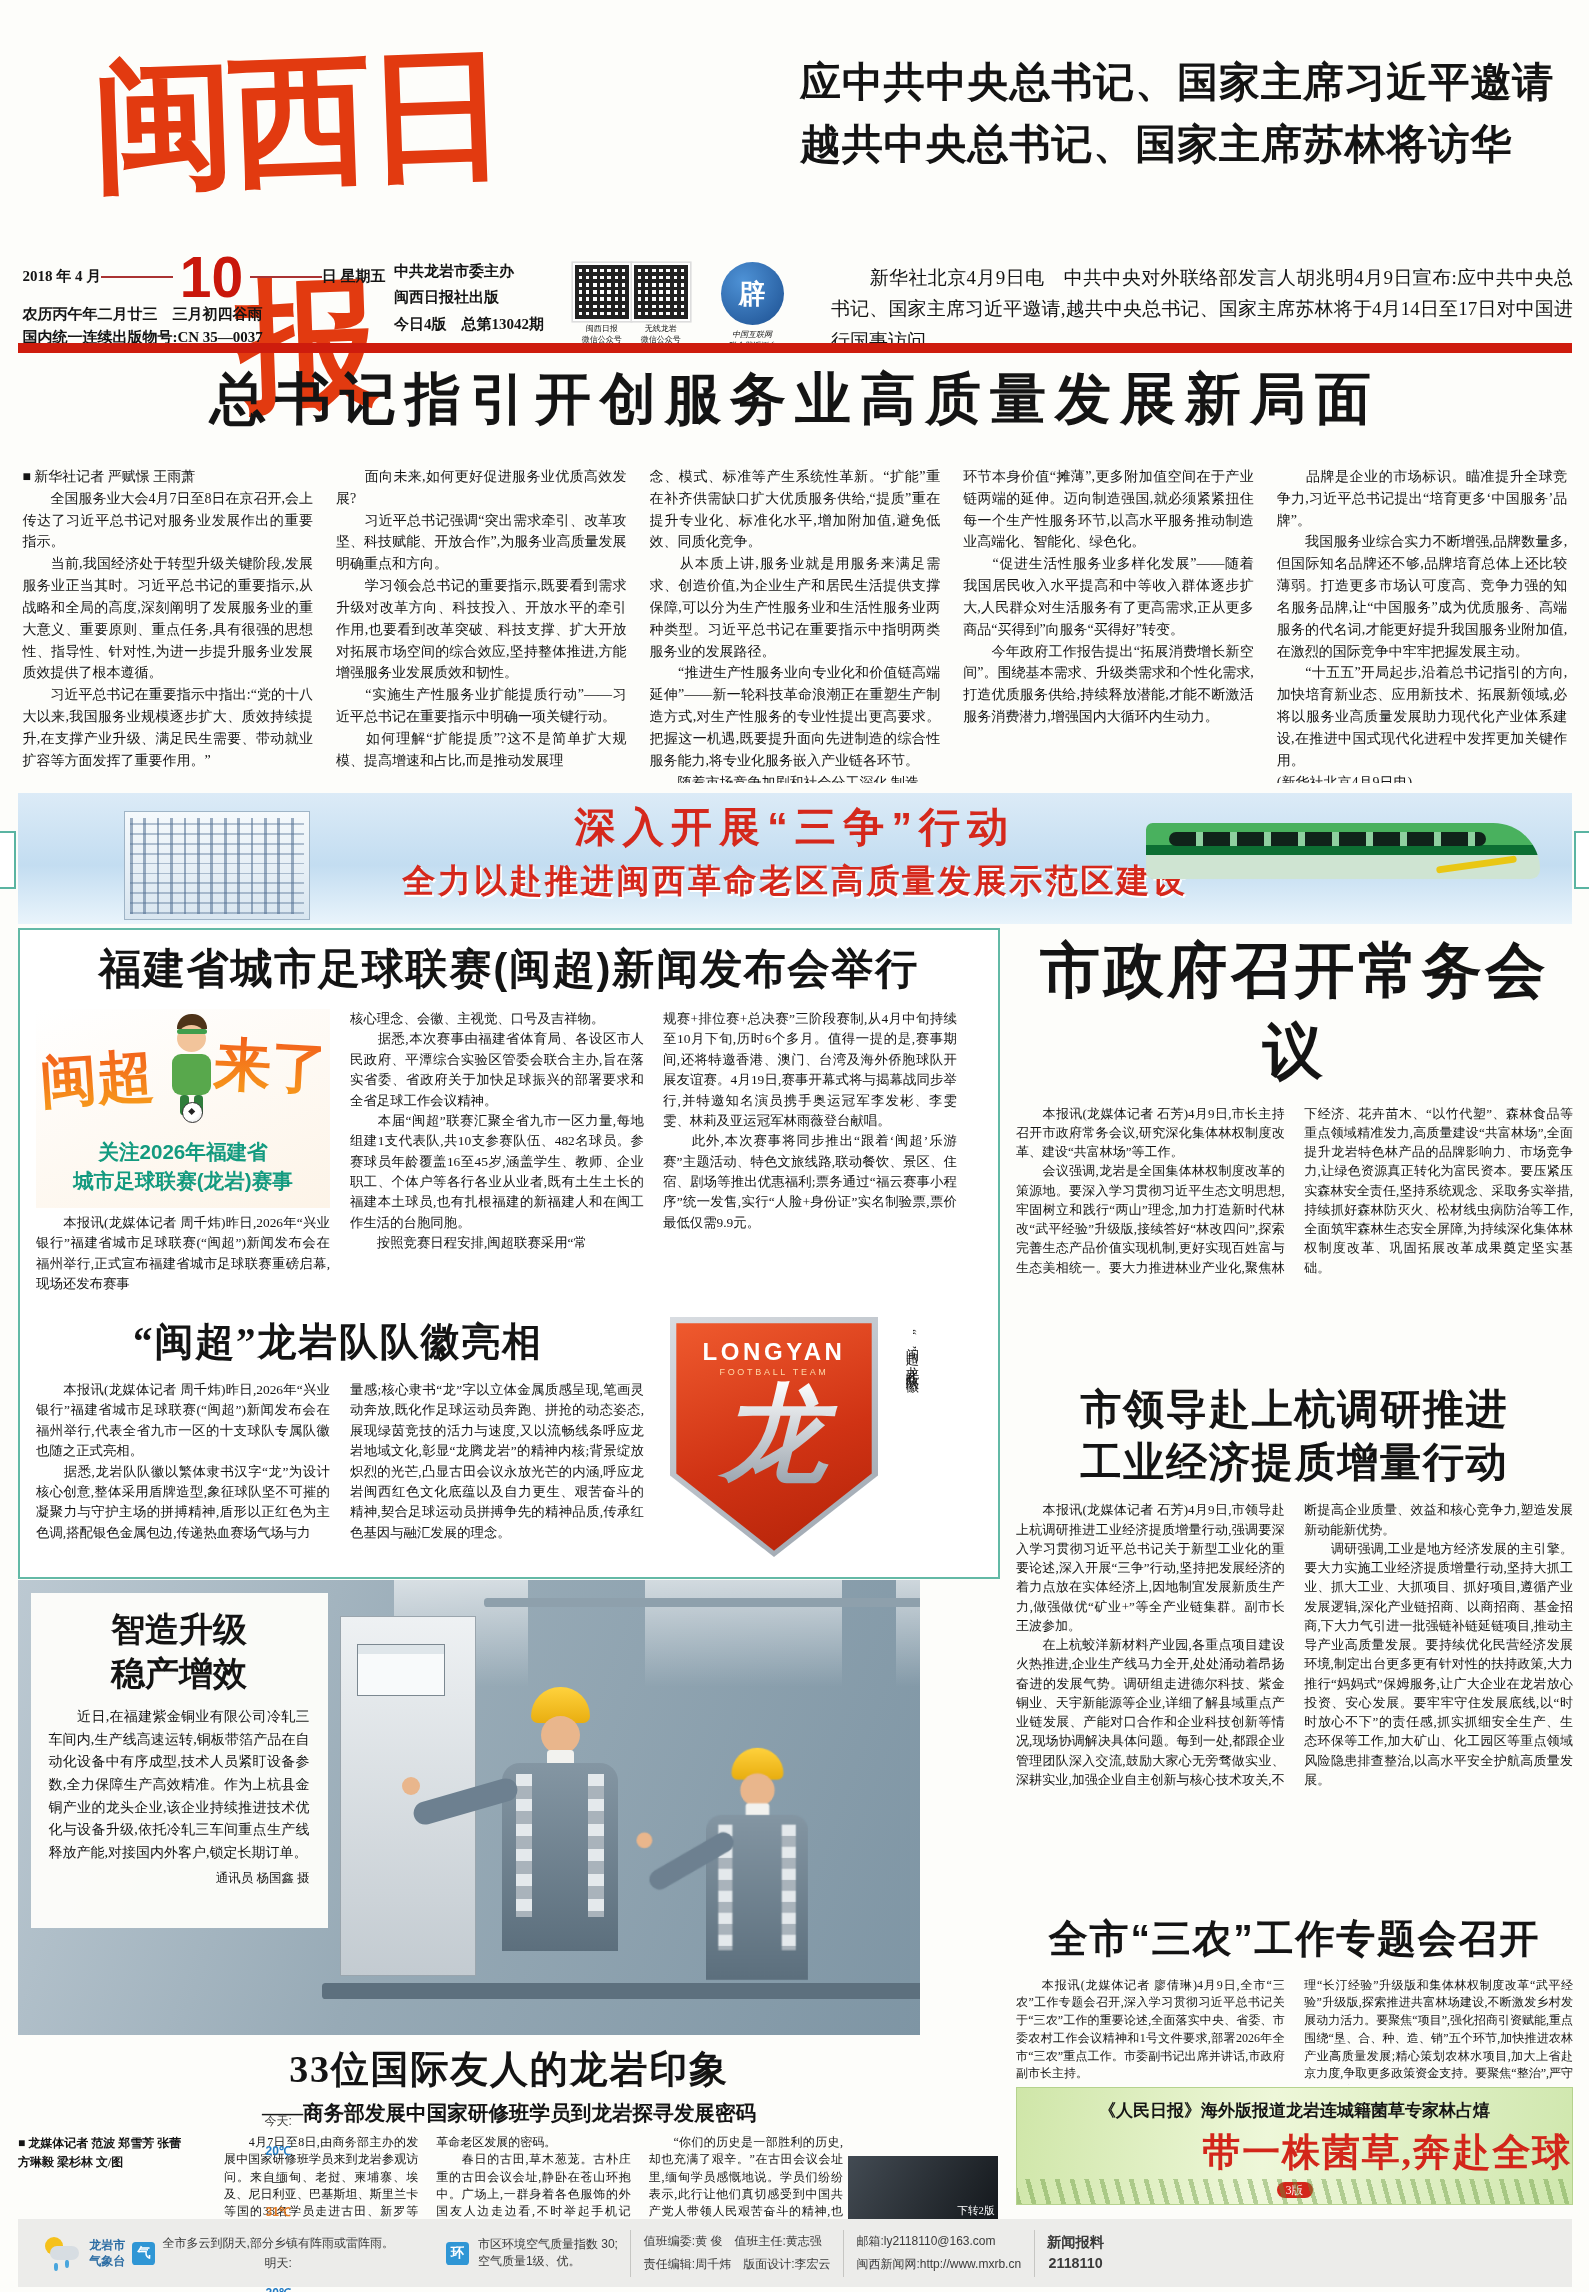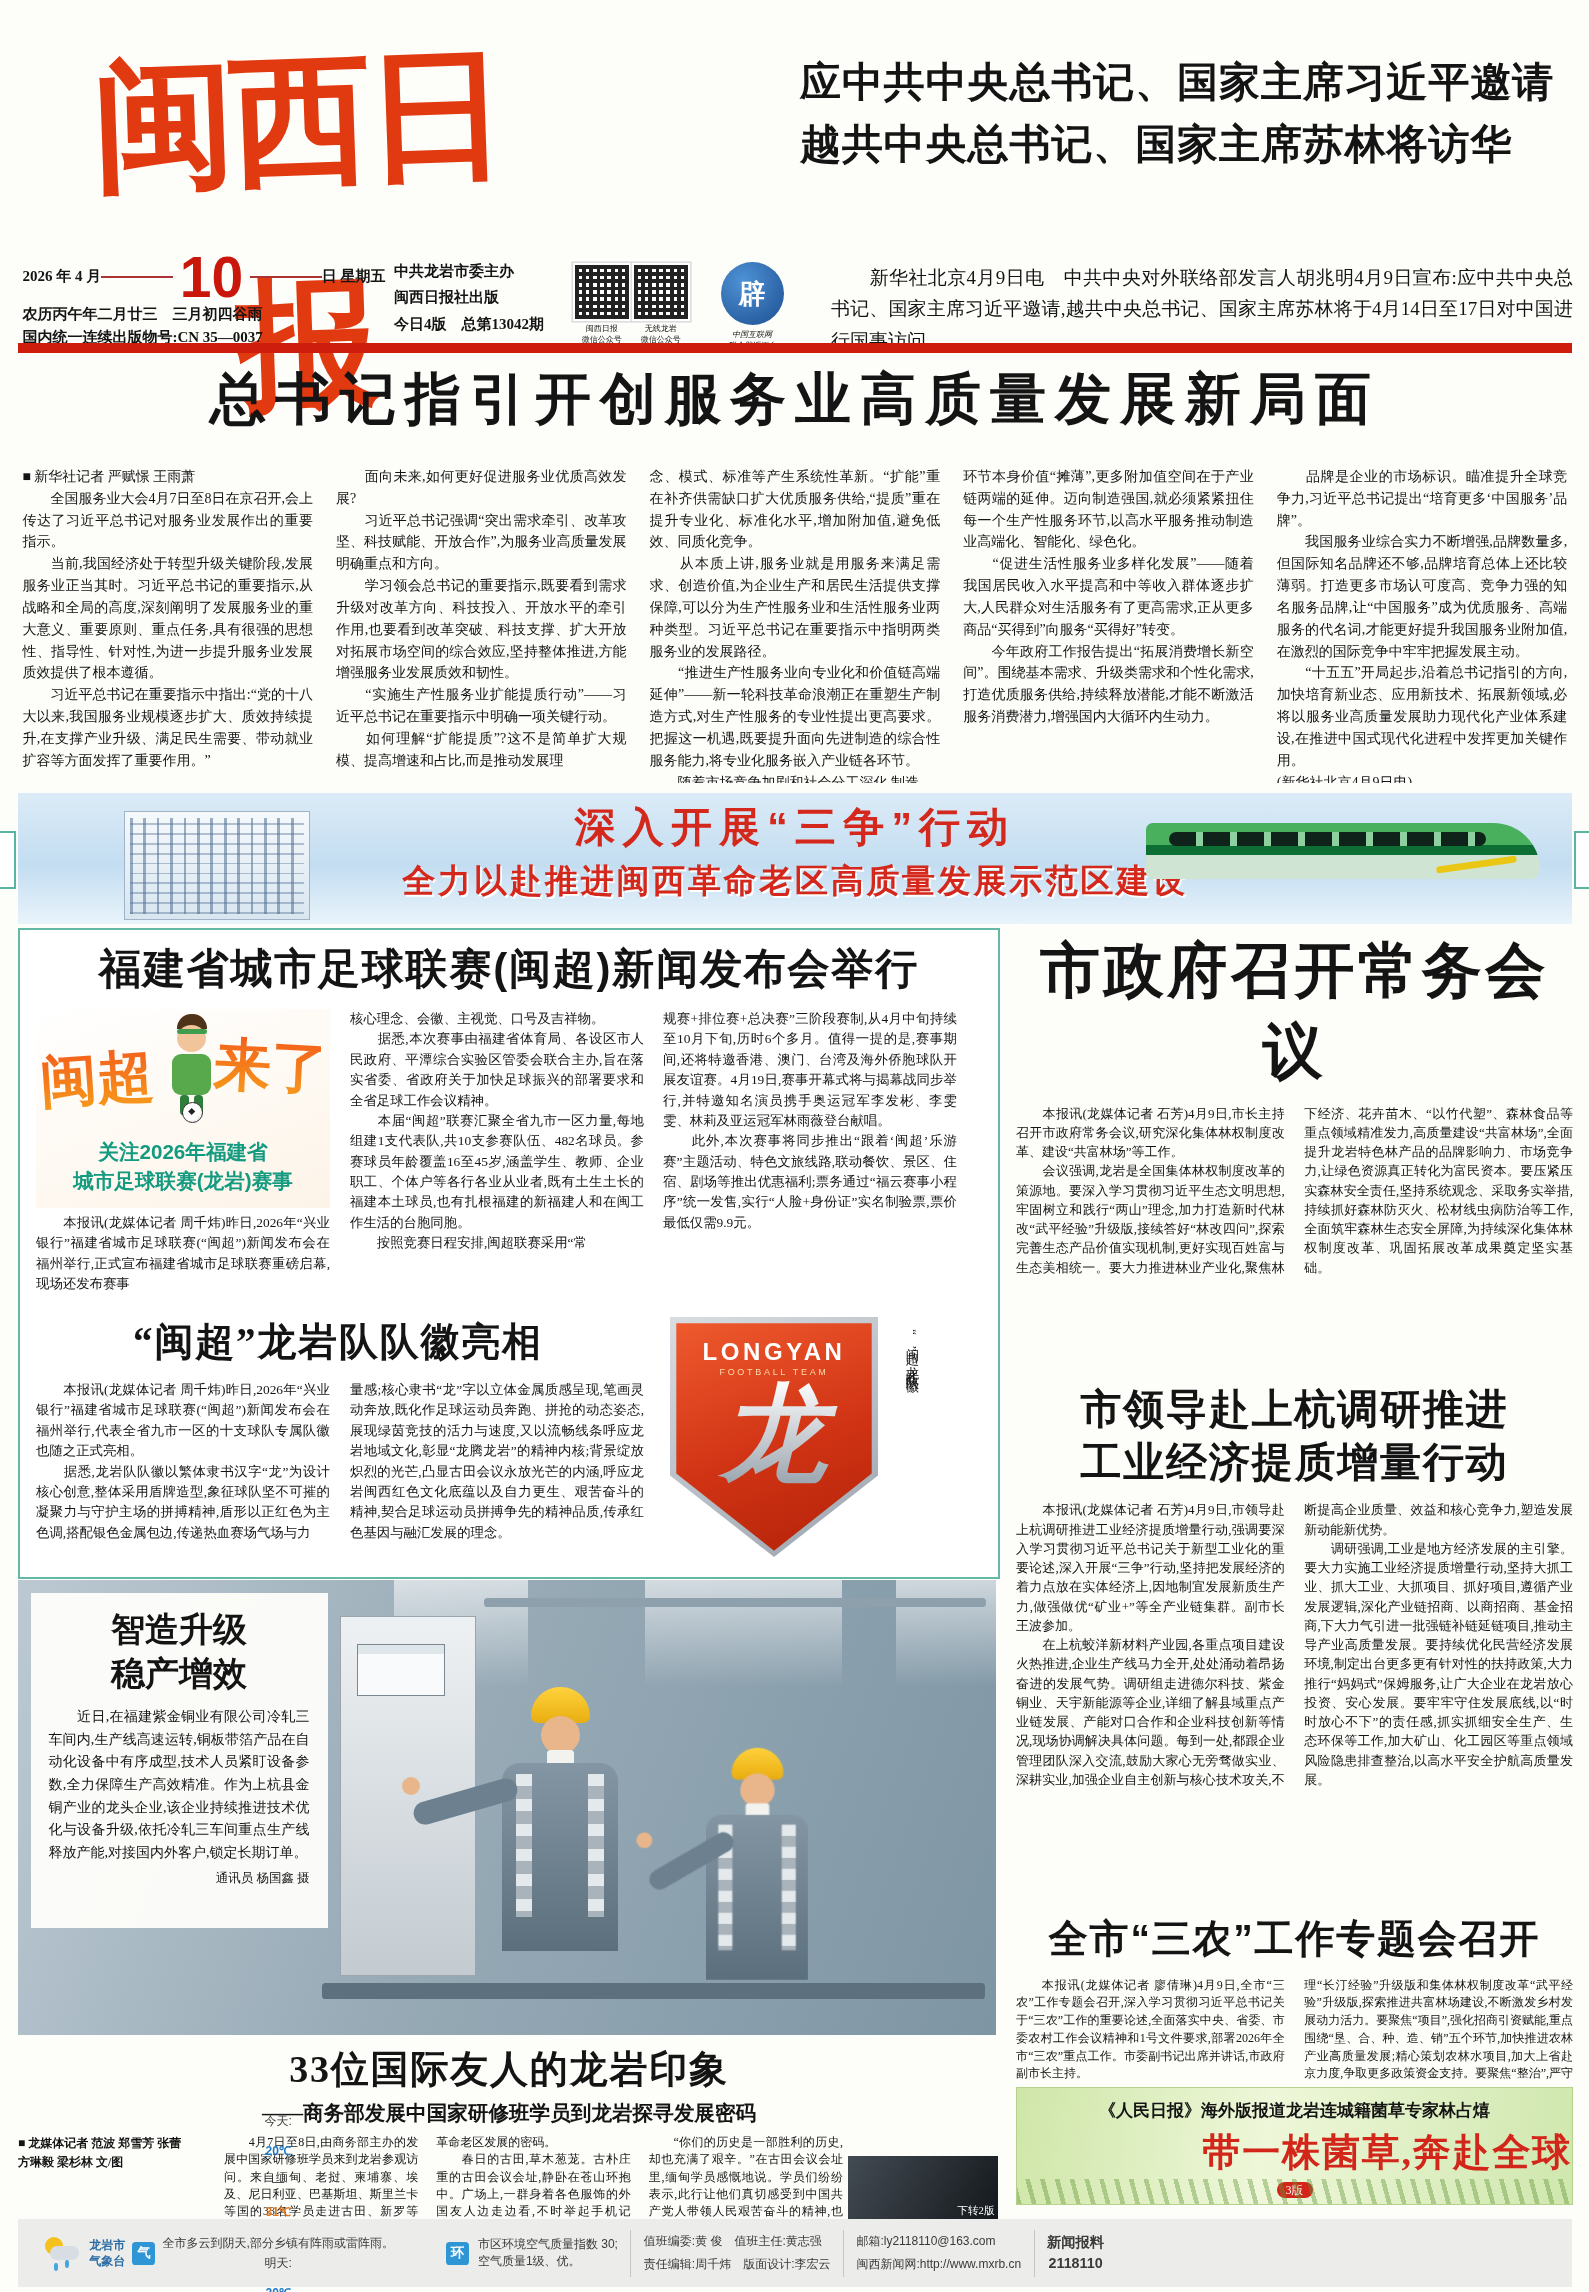--- a/index.html
+++ b/index.html
@@ -93,21 +93,21 @@
   .rc-h{text-align:center;font-weight:900;font-family:"Liberation Sans",sans-serif;}
   .gov-h{font-size:60px;letter-spacing:3.6px;}
   .ind-h{font-size:41px;line-height:1.3;letter-spacing:1.8px;margin-top:21.5px;}
   .sn-h{font-size:39px;letter-spacing:1.8px;margin-top:21.5px;}
   .prose2{column-count:2;column-gap:19.7px;font-size:13px;line-height:1.48;text-align:justify;
           overflow:hidden;margin-top:10.7px;}
   .gov-b{height:258px;}
   .ind-b{height:390px;}
   .sn-b{height:301px;font-size:12px;}
   
-  .photo{left:18px;top:1580px;width:978px;height:455px;overflow:hidden;
+  .photo{left:18px;top:1580px;width:902px;height:455px;overflow:hidden;
          background:linear-gradient(110deg,#bcc9d2 0%,#97aab6 45%,#7e95a4 100%);}
   .beam{position:absolute;top:0;width:134px;height:107px;background:linear-gradient(rgba(255,255,255,.6),transparent);}
   .mach{position:absolute;left:322px;top:36px;width:134px;height:358px;border:0.9px solid #9aa5ad;
         background:linear-gradient(#eef1f3,#c3cbd1);}
   .mach .screen{position:absolute;left:16px;top:27px;width:86px;height:50px;background:#f8fafb;border:1.8px solid #7c8891;
         box-shadow:inset 0 9px 0 #dfe6ea;}
   .pipe{position:absolute;background:#5d707e;border-radius:3.6px;}
   .worker{position:absolute;}
   .helmet{width:59px;height:36px;background:linear-gradient(#ffd23d,#e9ae10);border-radius:30px 30px 7.2px 7.2px;margin:0 auto;}
   .face{width:39px;height:38px;background:#e9b68c;border-radius:50%;margin:-7.2px auto 0;}
@@ -159,21 +159,21 @@
 </style>
 </head>
 <body>
 
 <div class="page">
 
   <div class="abs logo">闽西日报</div>
 
   <div class="abs date-block">
     <div class="date-row">
-      <span>2026 年 4 月</span>
+      <span>2018 年 4 月</span>
       <span class="date-line"></span>
       <span class="date-big">10</span>
       <span class="date-line"></span>
       <span>日 星期五</span>
     </div>
     <div>农历丙午年二月廿三　三月初四谷雨</div>
     <div>国内统一连续出版物号:CN 35—0037</div>
   </div>
 
   <div class="abs pub-block">

